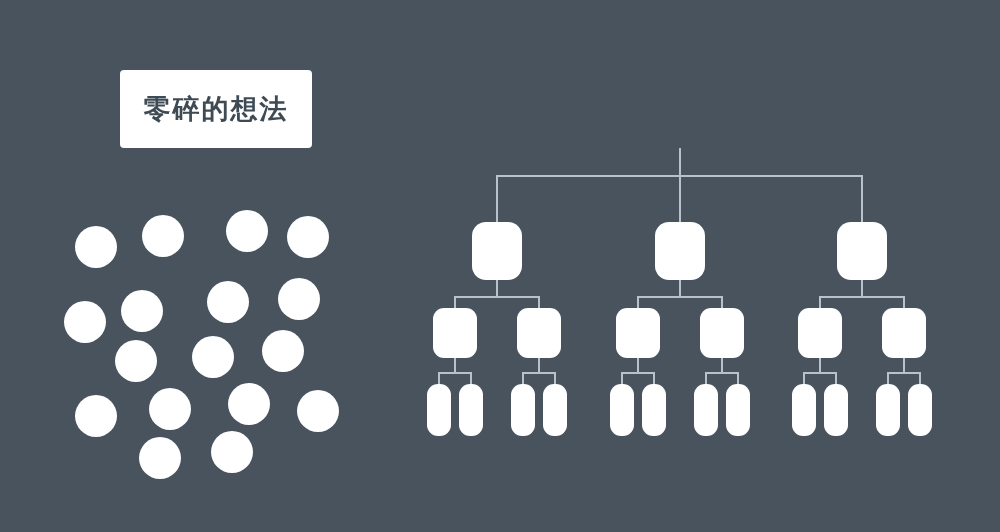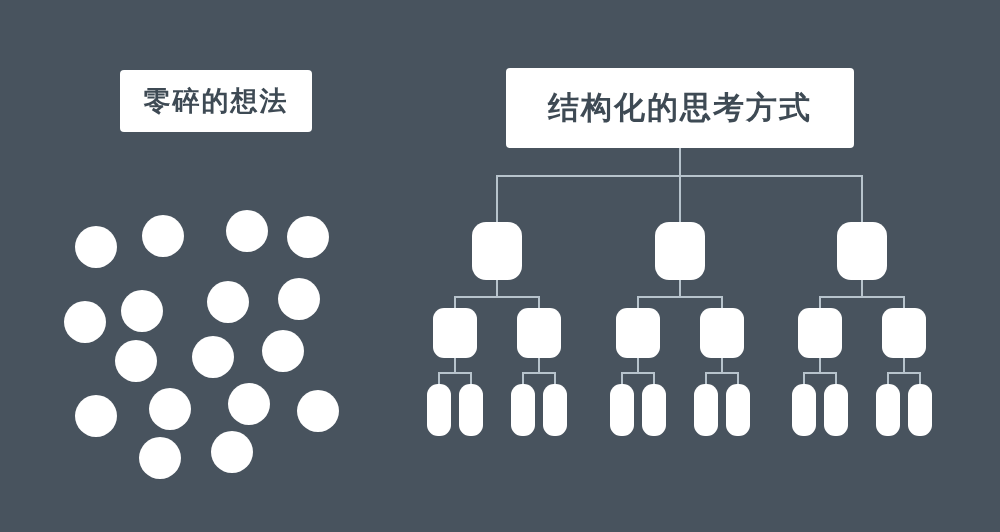--- a/index.html
+++ b/index.html
@@ -20,21 +20,21 @@
     color: var(--text, #3E4A54);
     display: flex;
     align-items: center;
     justify-content: center;
     font-weight: bold;
     border-radius: 4px;
     letter-spacing: 2px;
   }
   #left-title-box {
     left: 120px; top: 70px;
-    width: 192px; height: 62px;
+    width: 192px; height: 78px;
     font-size: 27px;
   }
   #right-title-box {
     left: 506px; top: 68px;
     width: 348px; height: 80px;
     font-size: 31px;
   }
   .circle {
     position: absolute;
     width: 42px; height: 42px;
@@ -78,23 +78,20 @@
       <div class="circle" style="left: 192px; top: 336px;"></div>
       <div class="circle" style="left: 262px; top: 330px;"></div>
       <div class="circle" style="left: 75px; top: 395px;"></div>
       <div class="circle" style="left: 149px; top: 388px;"></div>
       <div class="circle" style="left: 228px; top: 383px;"></div>
       <div class="circle" style="left: 297px; top: 390px;"></div>
       <div class="circle" style="left: 139px; top: 437px;"></div>
       <div class="circle" style="left: 211px; top: 431px;"></div>
     </div>
 
-  <div class="title-box" id="right-title-box">
-    <span>结构化的思考方式</span>
-  </div>
   <div>
       <div class="line" style="left: 679px; top: 148px; width: 2px; height: 29px;"></div>
       <div class="line" style="left: 496px; top: 175px; width: 367px; height: 2px;"></div>
       <div class="line" style="left: 496px; top: 175px; width: 2px; height: 48px;"></div>
       <div class="line" style="left: 679px; top: 175px; width: 2px; height: 48px;"></div>
       <div class="line" style="left: 861px; top: 175px; width: 2px; height: 48px;"></div>
     </div>
   <div>
       <div class="tree" style="left: 427px; top: 222px;">
     <div class="node root"></div>

